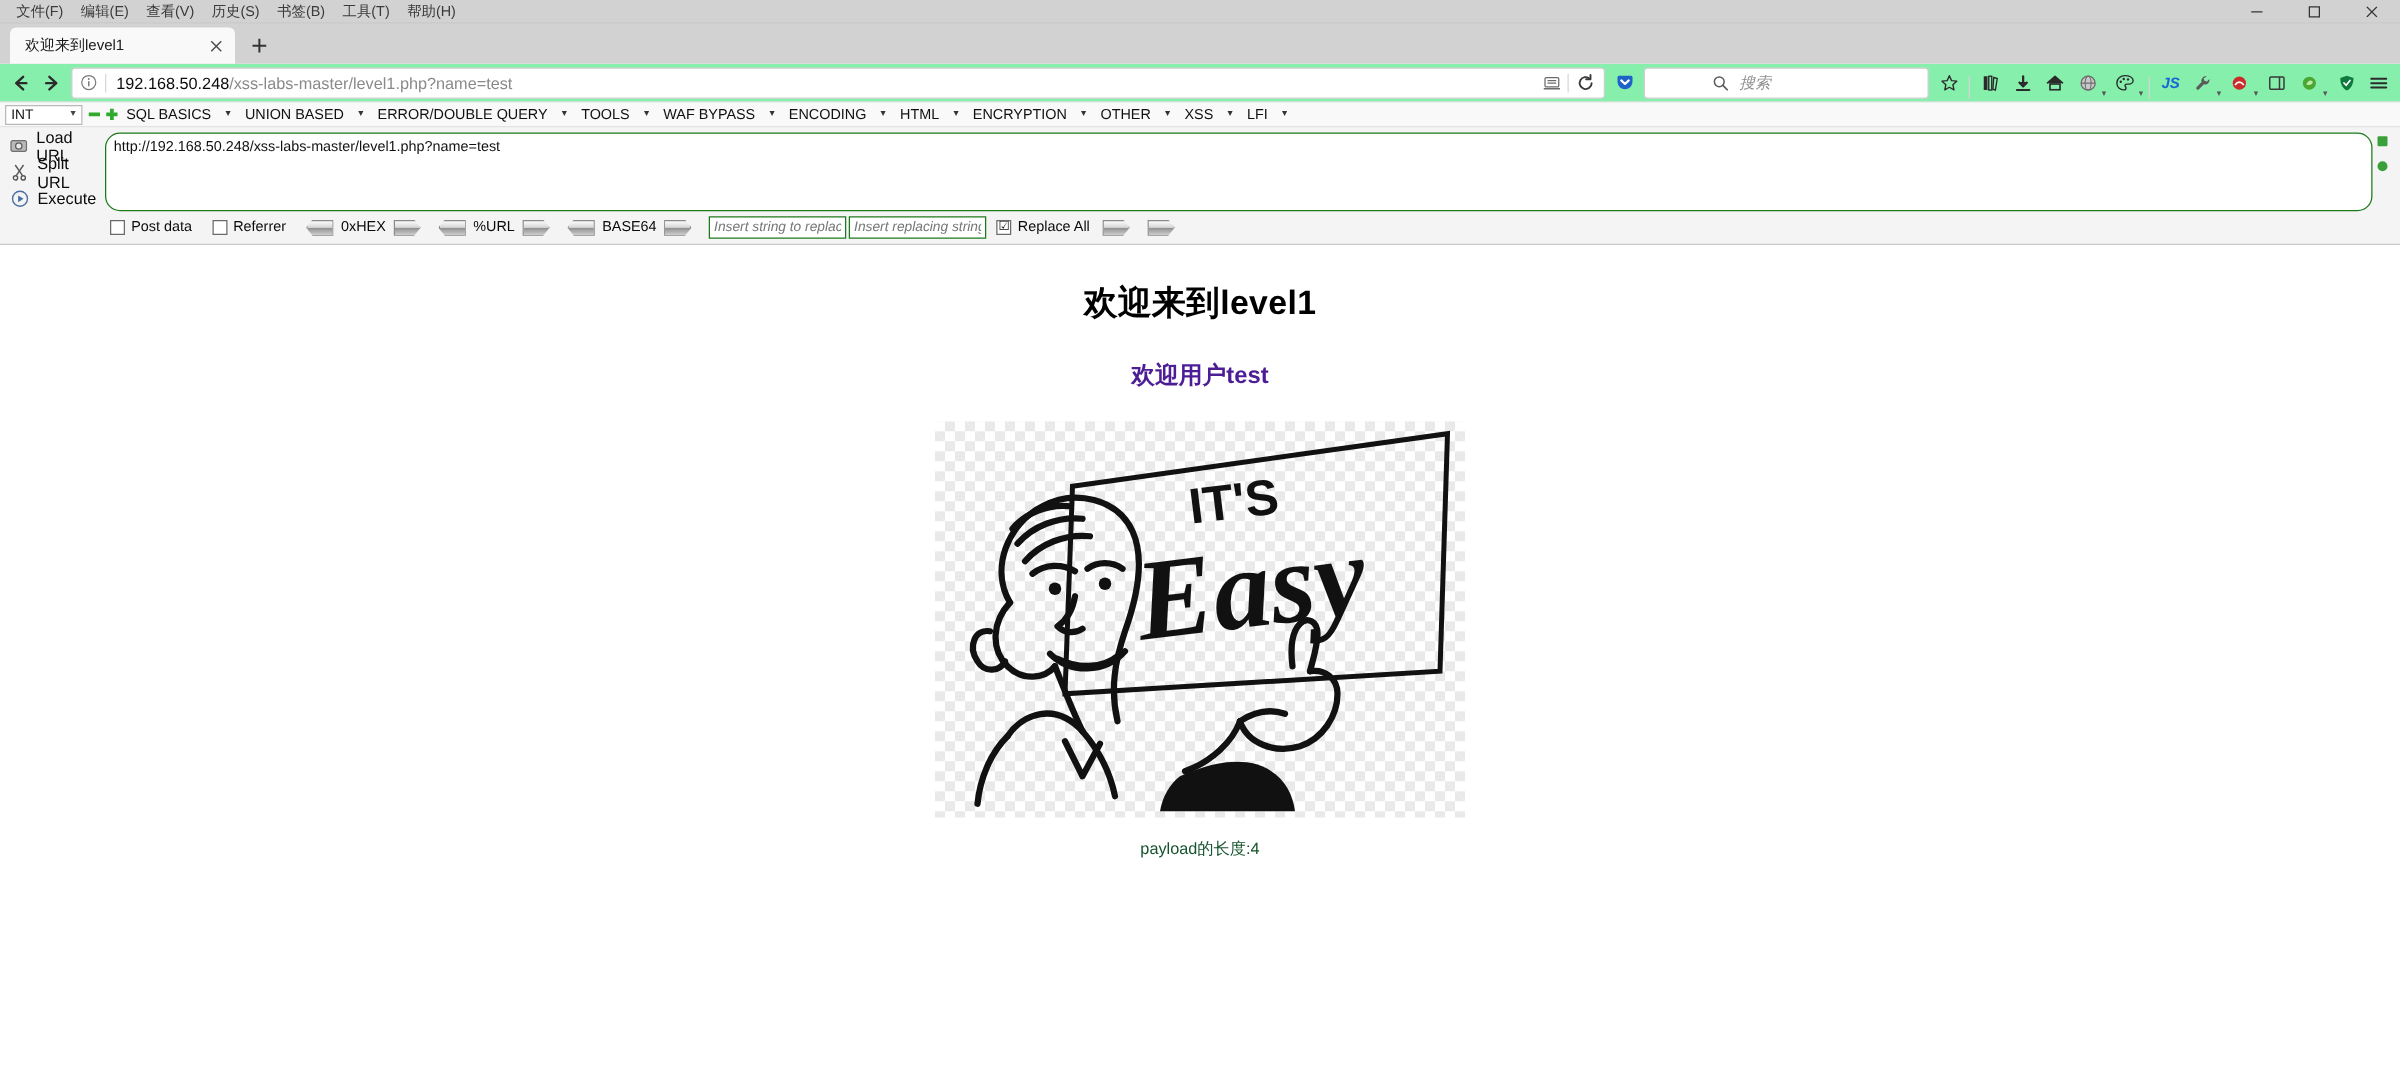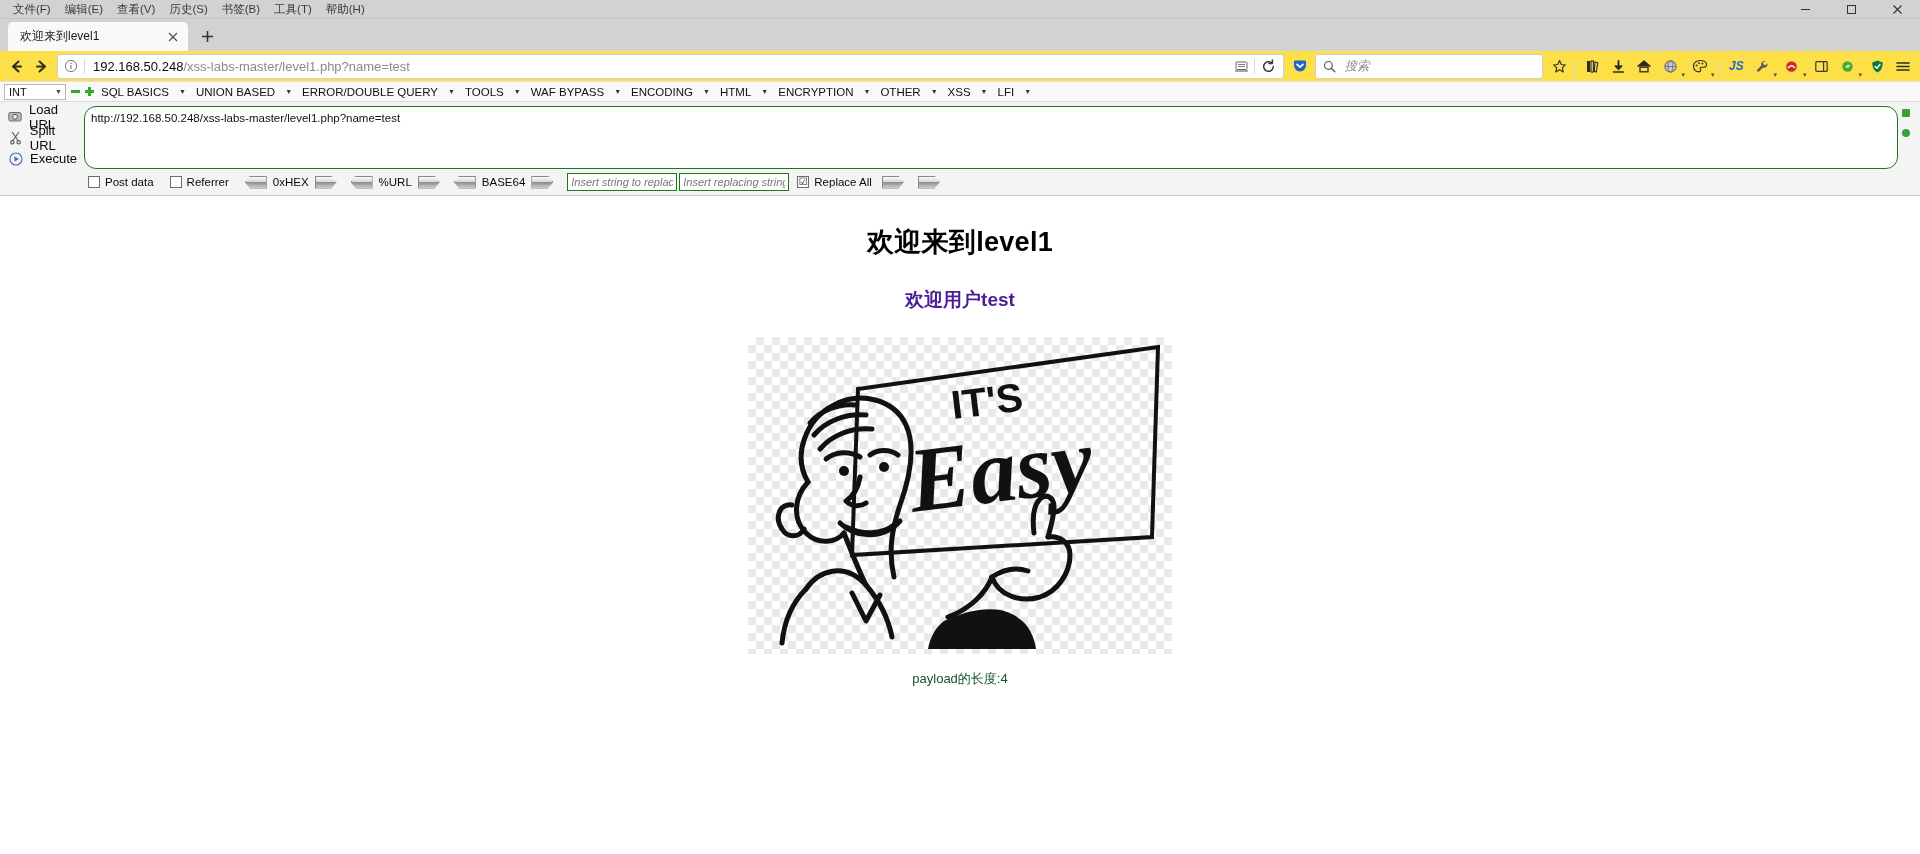--- a/index.html
+++ b/index.html
@@ -75,21 +75,21 @@
     width: 26px; height: 26px;
     margin-left: 6px; margin-bottom: 2px;
     display: flex; align-items: center; justify-content: center;
     font-size: 17px; color: #333; font-weight: 300;
     border-radius: 4px;
   }
 
   
   .navbar {
     height: 31px;
-    background: #fde047;
+    background: #86efac;
     display: flex;
     align-items: center;
     padding: 0 4px;
     border-bottom: 1px solid #e0e0e0;
   }
   .nav-btn {
     width: 25px; height: 25px;
     display: flex; align-items: center; justify-content: center;
     color: #2b2b2b;
     border-radius: 3px;
@@ -131,20 +131,21 @@
   .searchbar {
     width: 228px;
     height: 25px;
     background: #ffffff;
     border: 1px solid #cfcfcf;
     border-radius: 3px;
     display: flex;
     align-items: center;
     margin: 0 3px;
     flex: none;
+    padding-left: 47px;
   }
   .search-ph {
     font-size: 12.5px; color: #8e8e8e; font-style: italic;
     padding-left: 2px;
   }
 
   .toolbar-icons { display: flex; align-items: flex-end; flex: none; }
   .tb-icon {
     width: 26px; height: 25px;
     display: flex; align-items: center; justify-content: center;

